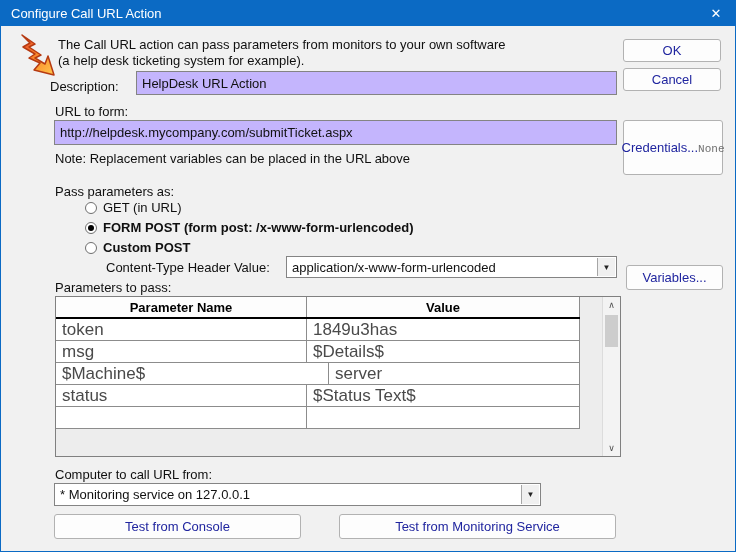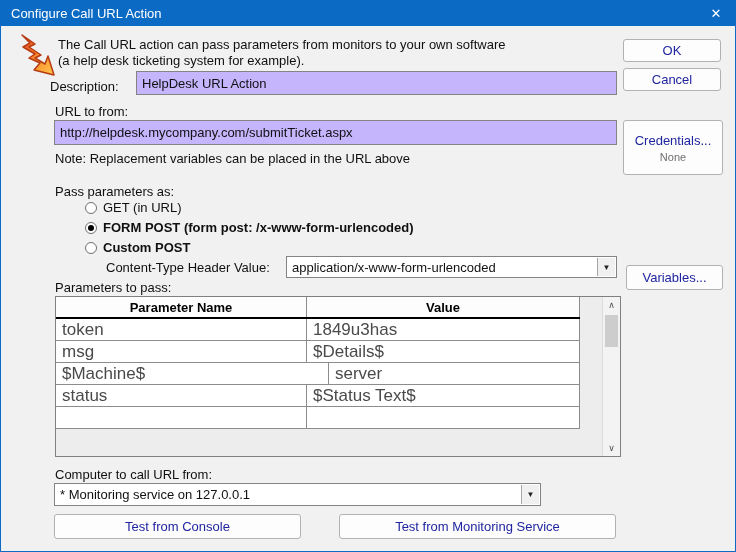--- a/index.html
+++ b/index.html
@@ -39,22 +39,22 @@
          padding:0 6px;overflow:hidden;white-space:nowrap;}
   .gcell.c1{width:251px;border-right:1px solid #8c8c8c;}
   .gcell.c2{width:273px;border-right:1px solid #8c8c8c;}
   .grow.header .gcell{justify-content:center;color:#000;font-size:13px;}
   .vscroll{position:absolute;right:0;top:0;bottom:0;width:17px;background:#f3f3f3;
            border-left:1px solid #dcdcdc;}
   .vscroll .sarr{position:absolute;left:0;width:100%;height:16px;display:flex;
            align-items:center;justify-content:center;font-size:9px;color:#505050;}
   .vscroll .up{top:0;} .vscroll .down{bottom:0;}
   .vscroll .thumb{position:absolute;left:2px;right:2px;top:18px;height:32px;background:#cdcdcd;}
-  .cred-sub{font-size:11px;color:#6f6f6f;margin-top:3px;font-weight:normal;}
-  .btn.stack{flex-direction:column;}
+  .cred-sub{font-size:11px;color:#6f6f6f;margin-top:3px;font-weight:normal;font-family:Liberation Mono, monospace;}
+  .btn.stack{flex-direction:row;}
 </style>
 </head>
 <body>
 
 <div class="window">
 
   <div class="titlebar">
     <span class="title">Configure Call URL Action</span>
   </div>
   <div class="close-btn">
@@ -74,21 +74,21 @@
 
   <div class="lbl" style="left:57px;top:36px;">The Call URL action can pass parameters from monitors to your own software</div>
   <div class="lbl" style="left:57px;top:52px;">(a help desk ticketing system for example).</div>
 
   <div class="btn" style="left:622px;top:38px;width:98px;height:23px;">OK</div>
   <div class="btn" style="left:622px;top:67px;width:98px;height:23px;">Cancel</div>
 
   <div class="lbl" style="left:49px;top:78px;">Description:</div>
   <input class="tb" style="left: 135px; top: 70px; width: 481px; height: 24px;" value="HelpDesk URL Action">
 
-  <div class="lbl" style="left:54px;top:103px;">URL to from:</div>
+  <div class="lbl" style="left:54px;top:103px;">URL to form:</div>
   <input class="tb" style="left: 53px; top: 119px; width: 563px; height: 25px;" value="http://helpdesk.mycompany.com/submitTicket.aspx">
   <div class="lbl" style="left:54px;top:150px;">Note: Replacement variables can be placed in the URL above</div>
 
   <div class="btn stack" style="left:622px;top:119px;width:100px;height:55px;">
     <span>Credentials...</span>
     <span class="cred-sub">None</span>
   </div>
 
   <div class="lbl" style="left:54px;top:183px;">Pass parameters as:</div>
 

